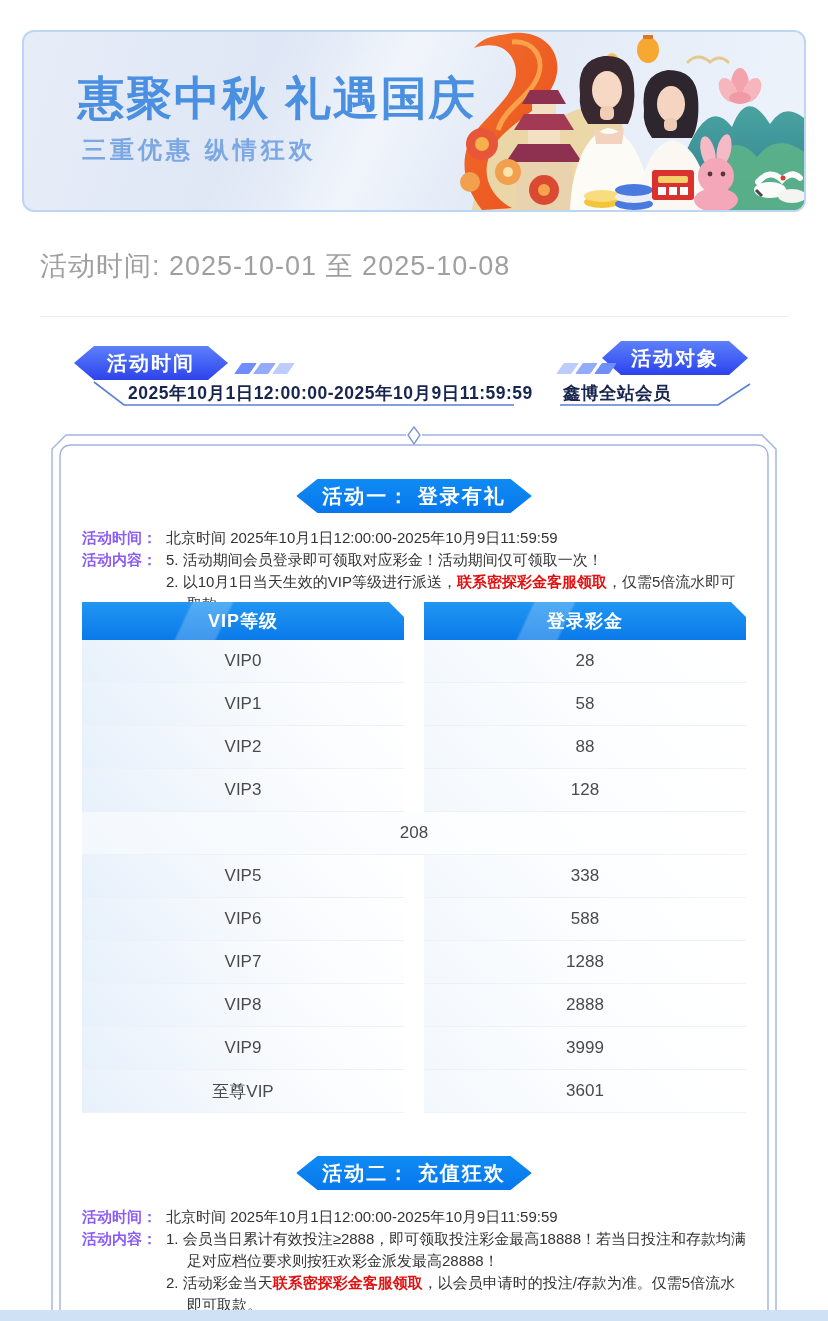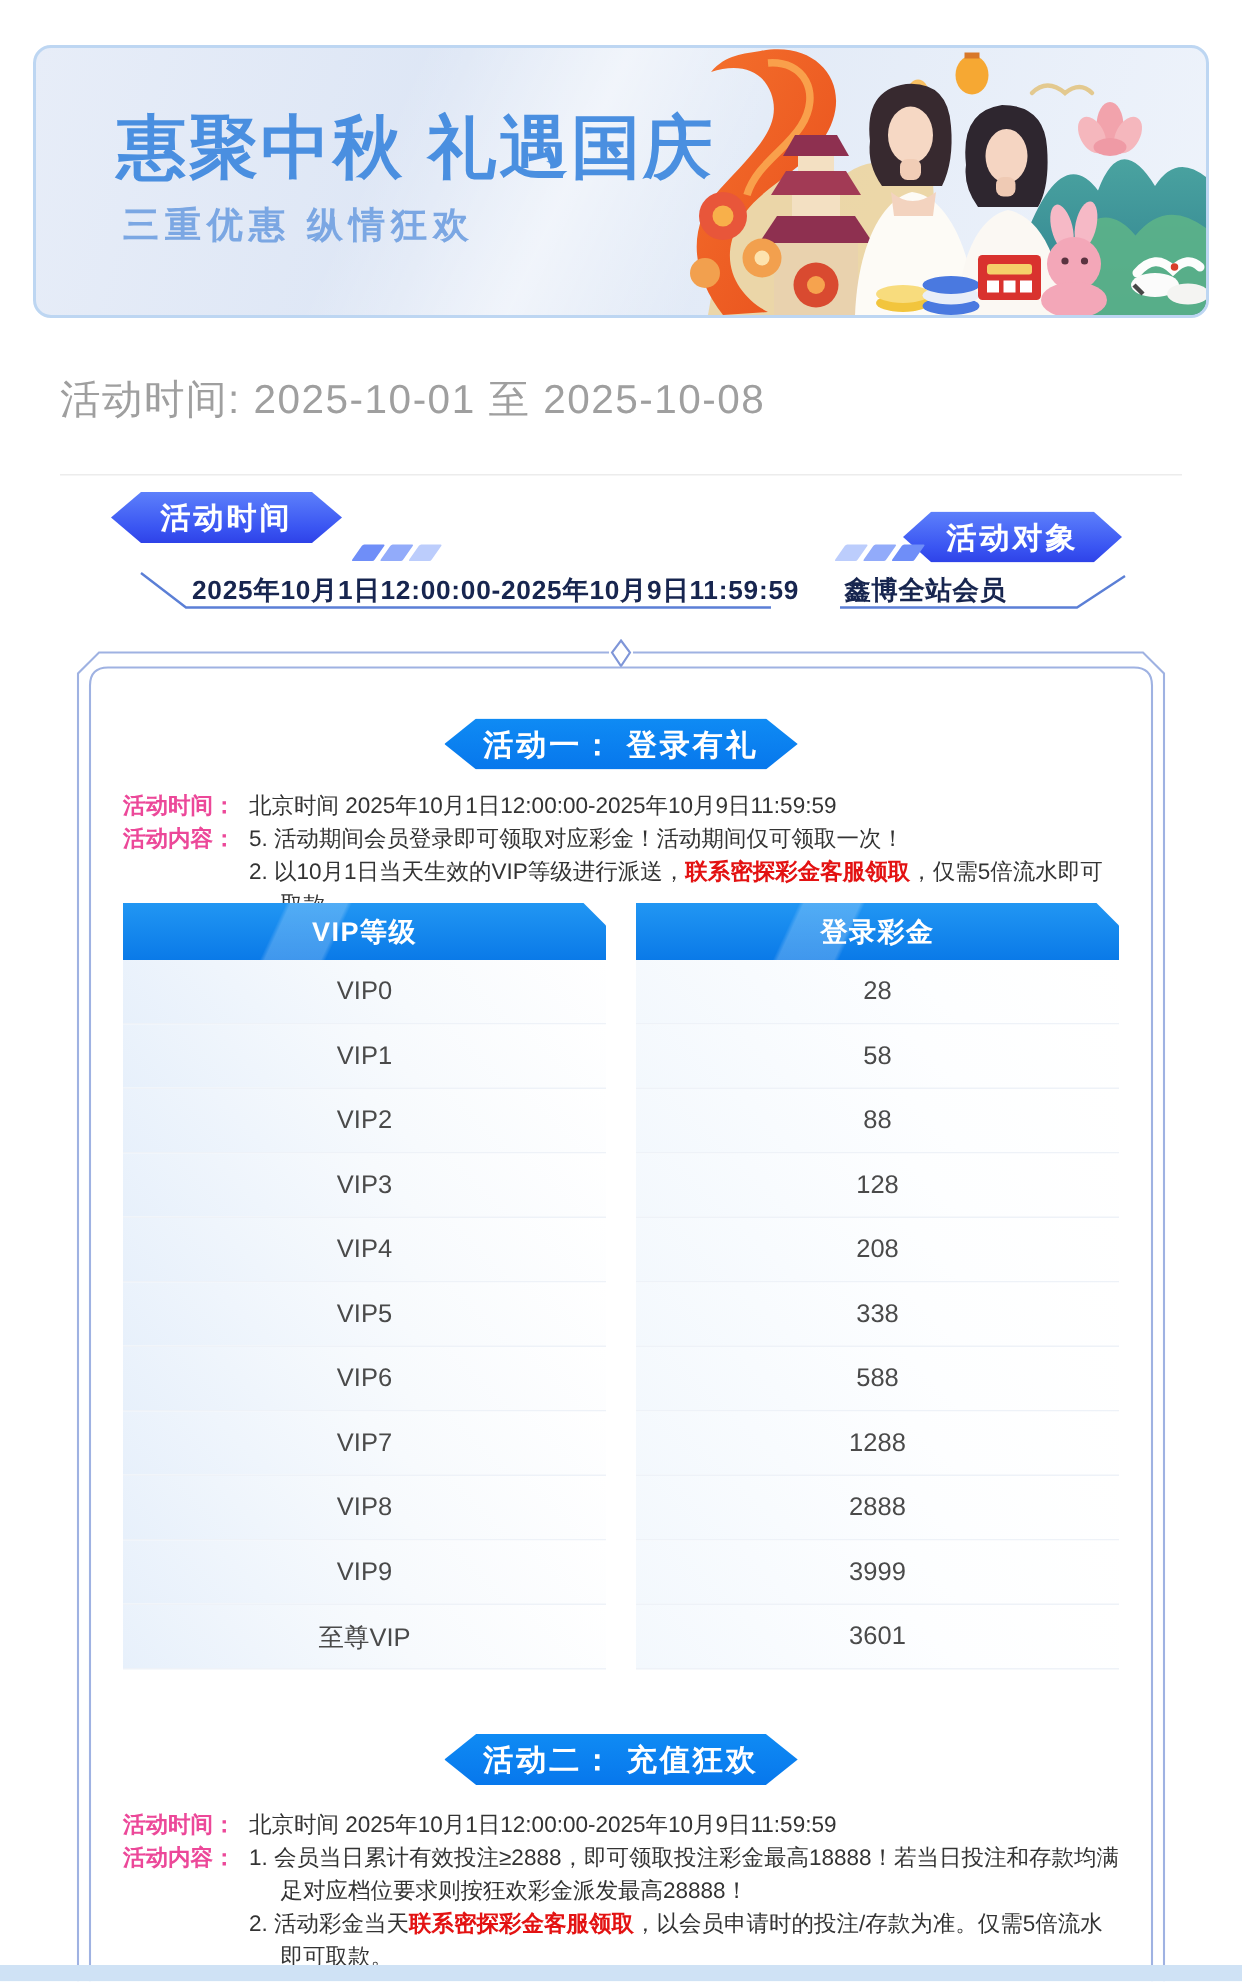--- a/index.html
+++ b/index.html
@@ -40,21 +40,21 @@
     position:absolute; left:40px; top:316px; width:748px; height:1px; background:#ececec;
   }
 
   
   .ribbon-badge {
     position:absolute; height:34px; display:flex; align-items:center; justify-content:center;
     background:linear-gradient(180deg,#5d80fb 0%,#3a55f2 70%,#2e42e8 100%);
     color:#fff; font-size:20px; font-weight:700; letter-spacing:2px;
     clip-path:polygon(0 50%, 13% 0, 87% 0, 100% 50%, 87% 100%, 13% 100%);
   }
-  .badge-time { left:74px; top:328px; width:154px; }
+  .badge-time { left:74px; top:346px; width:154px; }
   .badge-target { left:602px; top:341px; width:146px; }
   .stripes { position:absolute; display:flex; gap:4px; }
   .stripes span { width:15px; height:11px; transform:skewX(-35deg); border-radius:1px; }
   .stripes-left { left:238px; top:363px; }
   .stripes-left span:nth-child(1){ background:#6f8ef8; }
   .stripes-left span:nth-child(2){ background:#92abfa; }
   .stripes-left span:nth-child(3){ background:#bccdfc; }
   .stripes-right { left:560px; top:363px; }
   .stripes-right span:nth-child(1){ background:#bccdfc; }
   .stripes-right span:nth-child(2){ background:#92abfa; }
@@ -83,21 +83,21 @@
     white-space:nowrap;
   }
   .badge-act1 { top:479px; }
   .badge-act2 { top:1156px; }
 
   
   .details { position:absolute; left:82px; width:666px; font-size:15px; line-height:22px; color:#333; }
   .details-1 { top:527px; }
   .details-2 { top:1206px; }
   .detail-row { display:flex; align-items:flex-start; }
-  .detail-label { flex:0 0 84px; font-weight:700; color:#ec4899; white-space:nowrap; }
+  .detail-label { flex:0 0 84px; font-weight:700; color:#8b5cf6; white-space:nowrap; }
   .detail-content { flex:1; }
   .detail-item { padding-left:21px; text-indent:-21px; }
   .red-text { color:#e31212; font-weight:700; }
 
   
   .vip-table { position:absolute; left:82px; top:602px; width:664px; }
   .vt-row { display:flex; gap:20px; }
   .vt-header-cell {
     flex:1; height:38px; display:flex; align-items:center; justify-content:center;
     color:#fff; font-size:18px; font-weight:700; letter-spacing:1px;
@@ -302,21 +302,20 @@
         </div>
         <div class="vt-row">
           <div class="vt-cell vt-cell-level">VIP2</div>
           <div class="vt-cell vt-cell-bonus">88</div>
         </div>
         <div class="vt-row">
           <div class="vt-cell vt-cell-level">VIP3</div>
           <div class="vt-cell vt-cell-bonus">128</div>
         </div>
         <div class="vt-row">
-          <div class="vt-cell vt-cell-level">VIP4</div>
           <div class="vt-cell vt-cell-bonus">208</div>
         </div>
         <div class="vt-row">
           <div class="vt-cell vt-cell-level">VIP5</div>
           <div class="vt-cell vt-cell-bonus">338</div>
         </div>
         <div class="vt-row">
           <div class="vt-cell vt-cell-level">VIP6</div>
           <div class="vt-cell vt-cell-bonus">588</div>
         </div>

